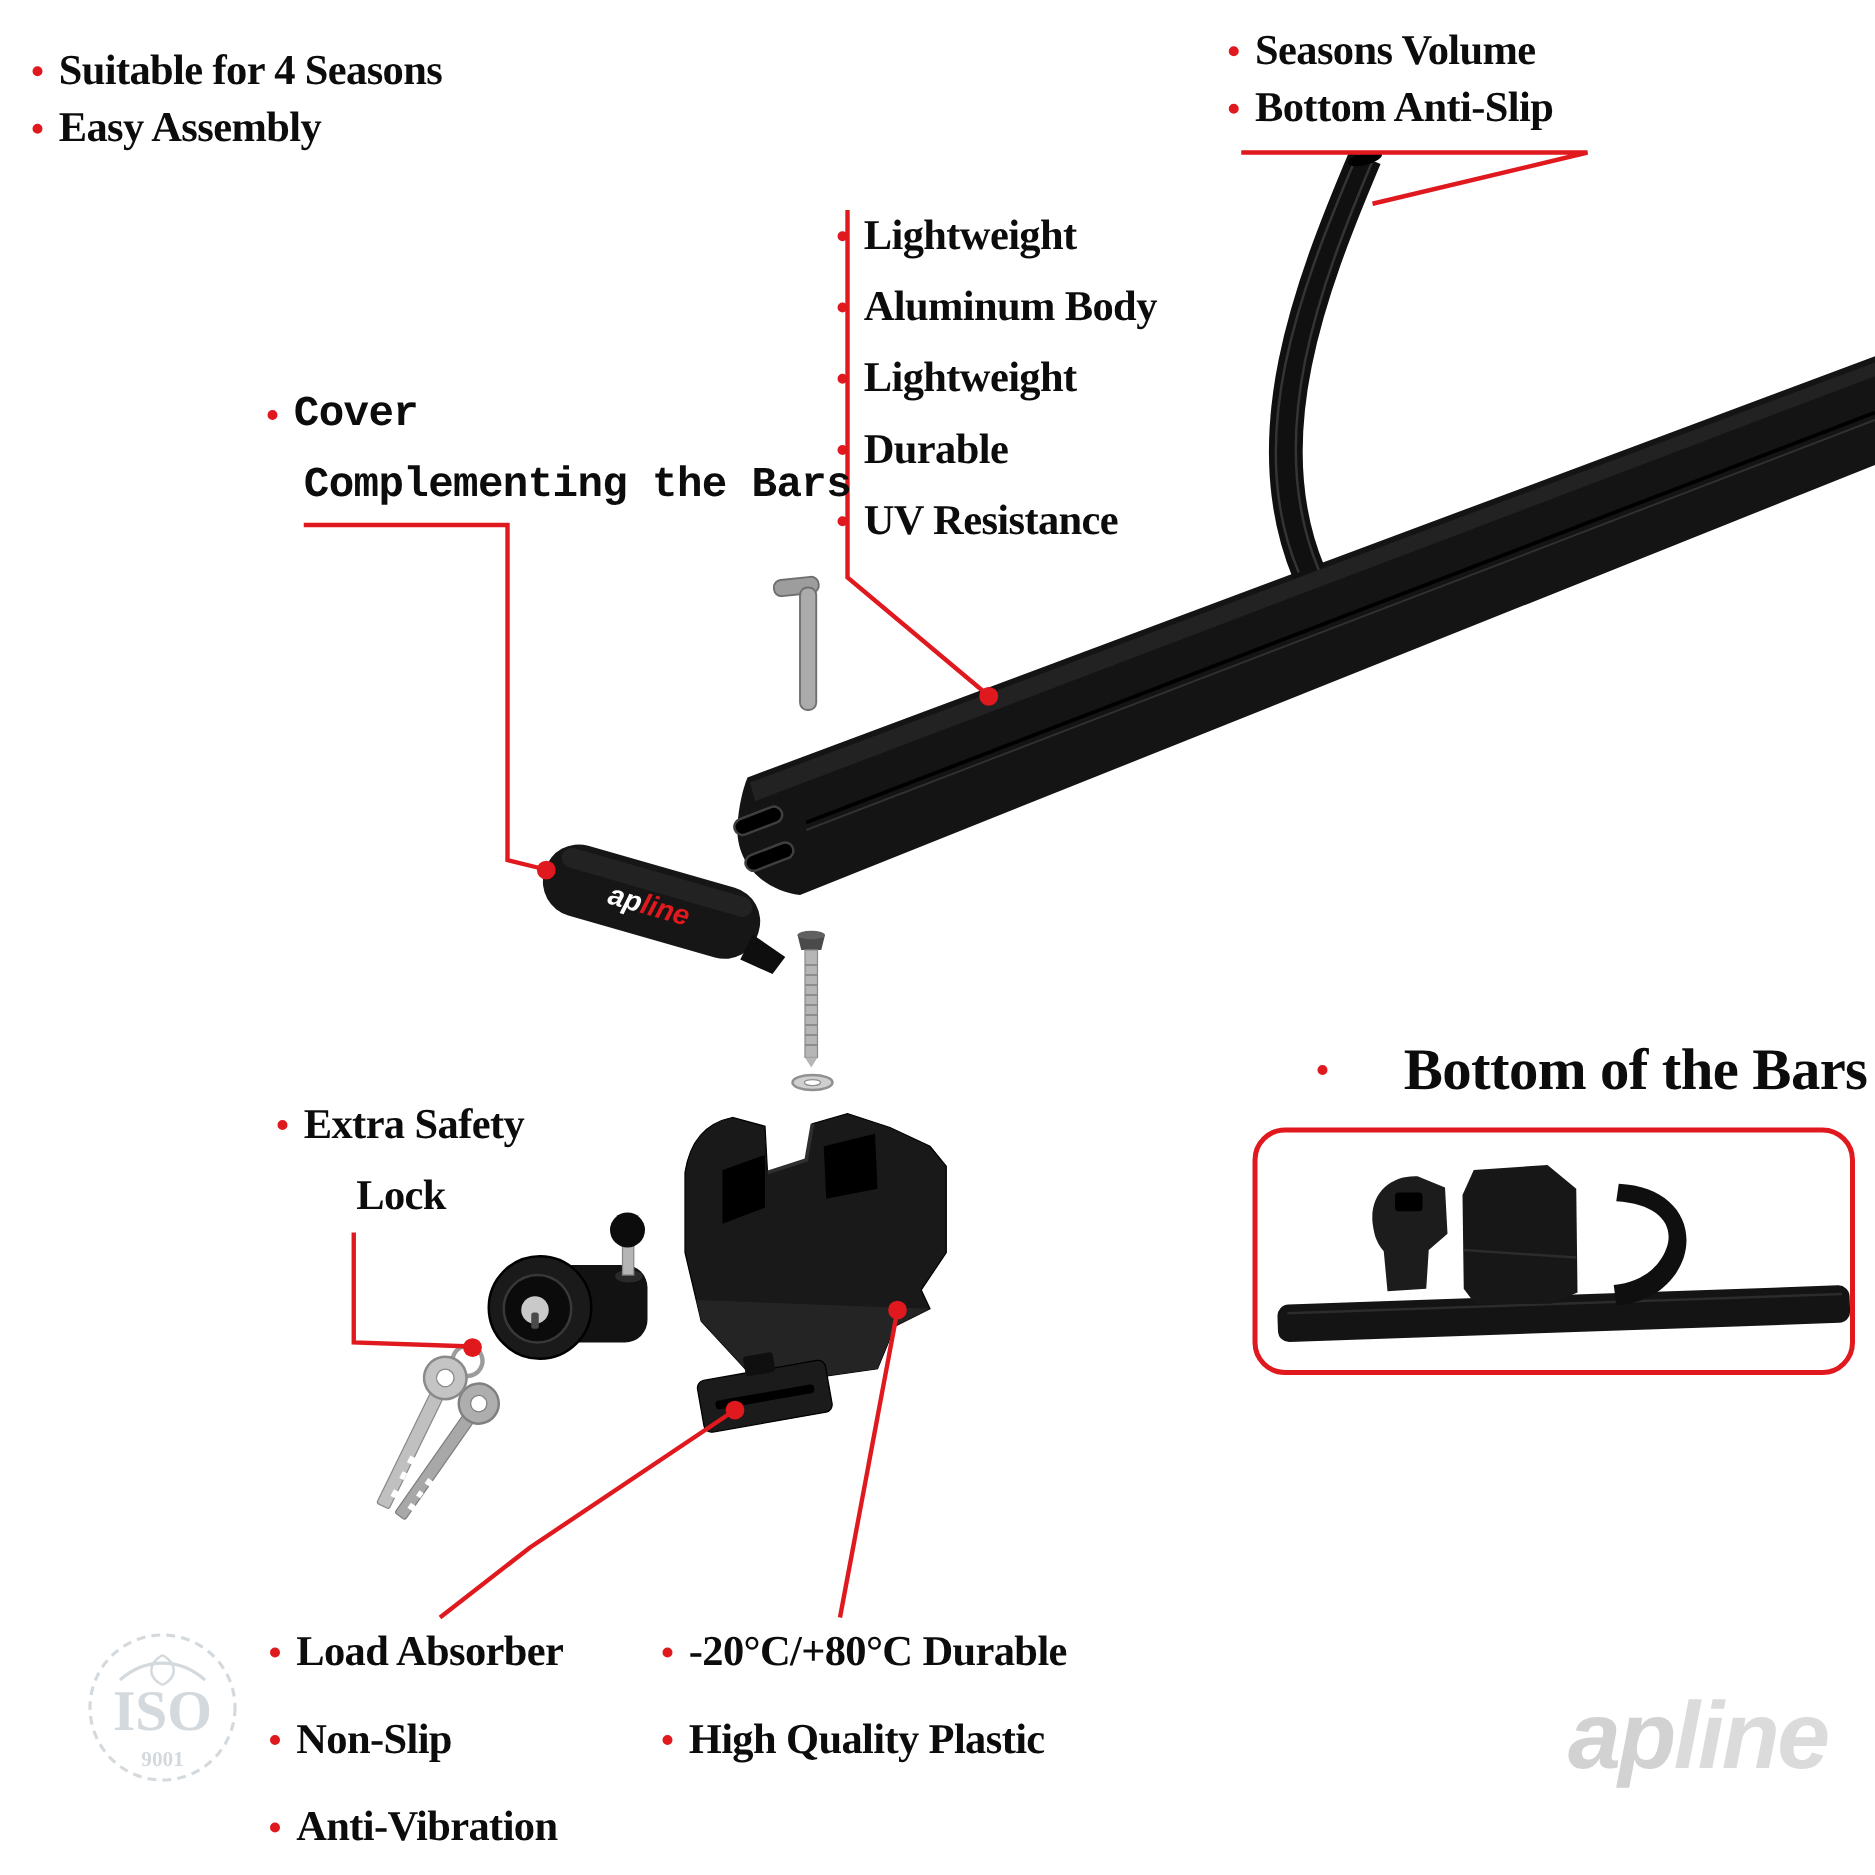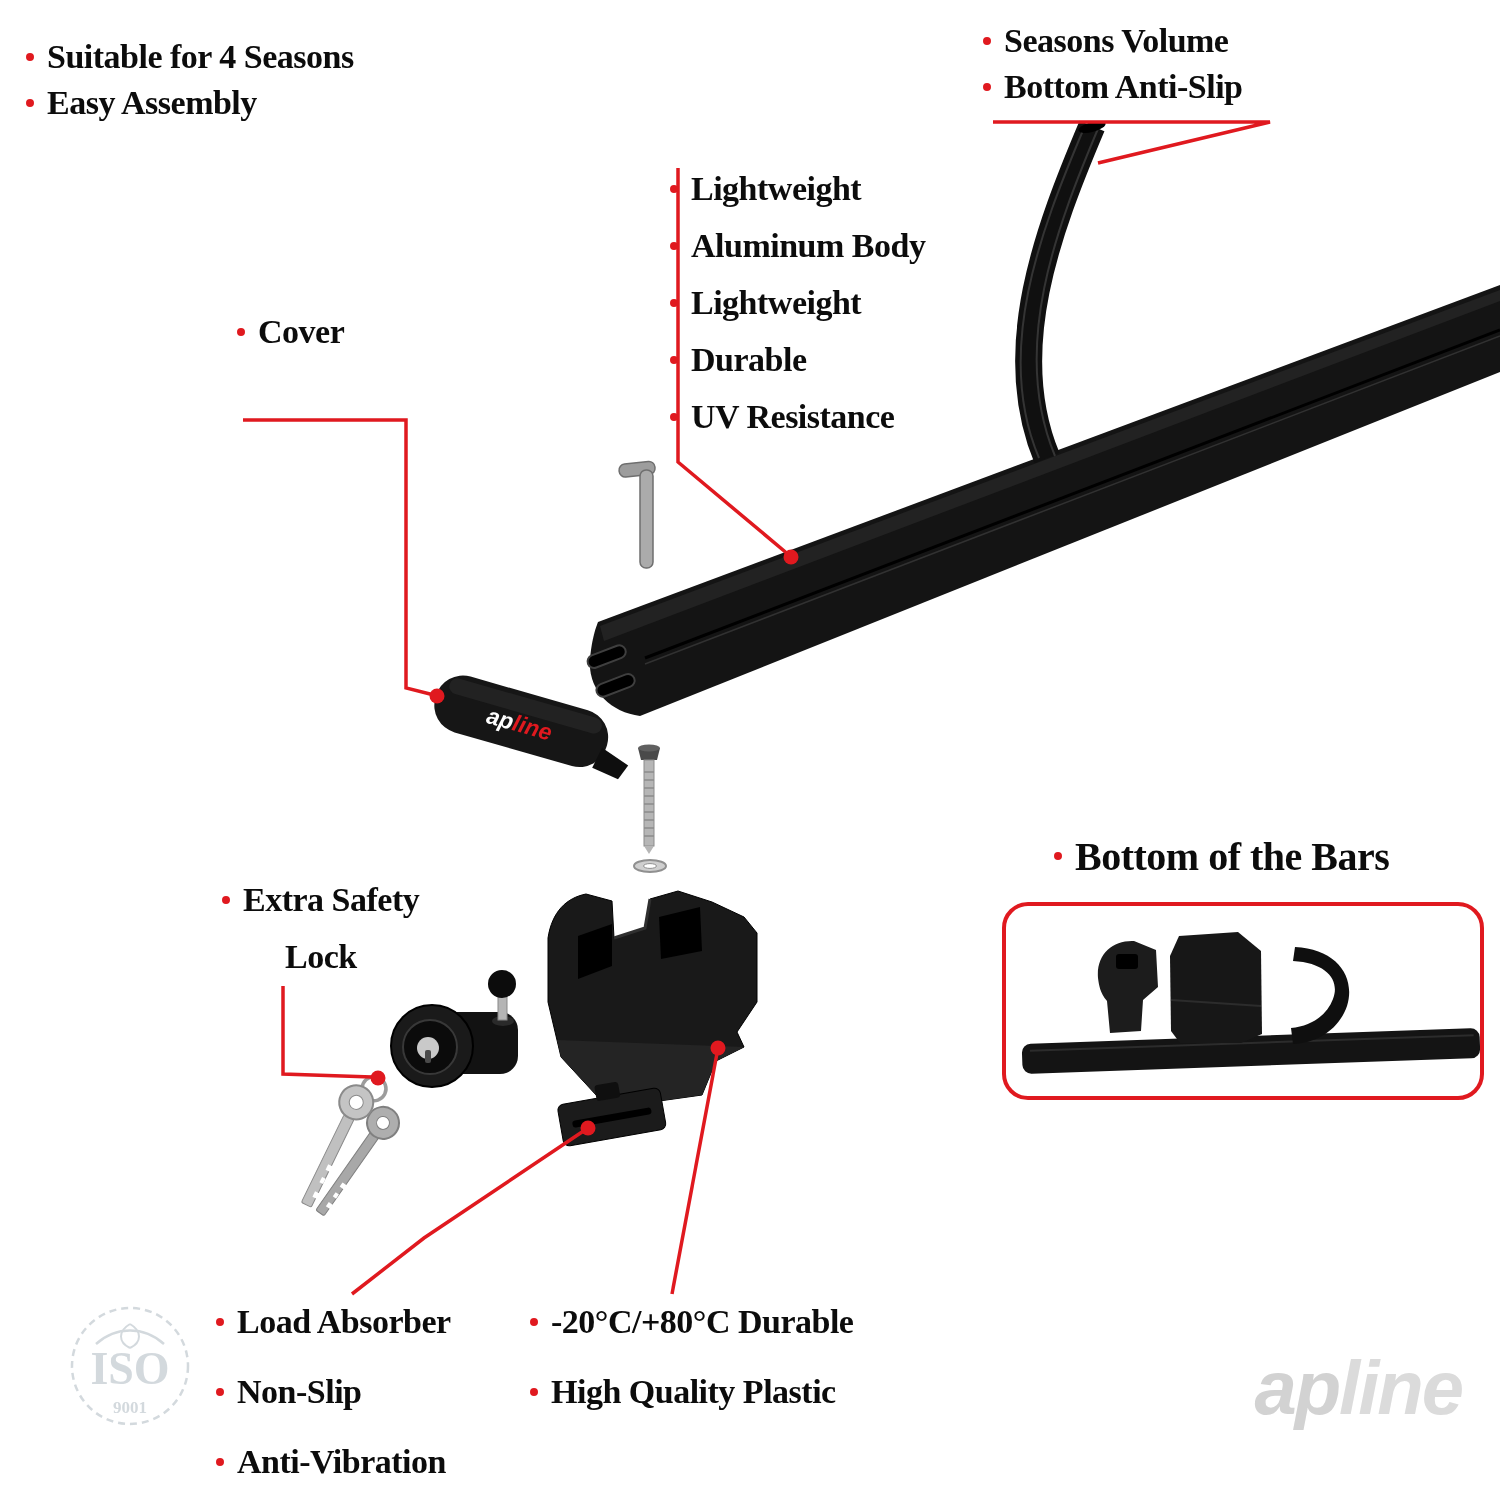--- a/index.html
+++ b/index.html
@@ -12,21 +12,21 @@
   .row { display:flex; align-items:center; gap:13px; height:46px; white-space:nowrap; }
   .lbl { font-weight:700; font-size:34px; color:var(--ink); letter-spacing:-0.5px; }
   .bullet { width:8px; height:8px; border:4px solid var(--accent); border-radius:50%;
             background:#fff; flex:none; }
   .features .row { height:57px; }
   .stack .row { height:48px; }
   .stack .gap { margin-bottom:9px; }
   #cover-note .row2 { padding-left:29px; }
   #lock-note .row2 { padding-left:63px;text-align:center; }
   .spaced .row { margin-bottom:22px; }
-  #bottom-bars-label .lbl { font-size:40px; }
+  #bottom-bars-label .lbl { font-size:47px;margin-left:48px; }
   .red-line { fill:none; stroke:var(--accent); stroke-width:3.5px; }
   .red-dot { fill:var(--accent); }
   .bottom-box { position:absolute; left:1002px; top:902px; width:482px; height:198px;
                 border:4px solid var(--accent); border-radius:26px; background:transparent; }
 </style>
 </head>
 <body>
 
 <svg class="art" width="1500" height="1500" viewBox="0 0 1500 1500">
 
@@ -199,24 +199,27 @@
   <div class="row">
     <span class="bullet"></span>
     <span class="lbl">Durable</span>
   </div>
   <div class="row">
     <span class="bullet"></span>
     <span class="lbl">UV Resistance</span>
   </div>
 </div>
 
-<div class="note stack" id="cover-note" style="left:237px; top:308px;">
+<div class="note stack" id="cover-note" style="left:214px; top:308px;font-family:Liberation Mono, monospace;">
   <div class="row gap">
     <span class="bullet"></span>
     <span class="lbl">Cover</span>
+  </div>
+  <div class="row row2">
+    <span class="lbl">Complementing the Bars</span>
   </div>
 </div>
 
 <div class="note stack" id="lock-note" style="left:222px; top:876px;">
   <div class="row gap">
     <span class="bullet"></span>
     <span class="lbl">Extra Safety</span>
   </div>
   <div class="row row2">
     <span class="lbl">Lock</span>

